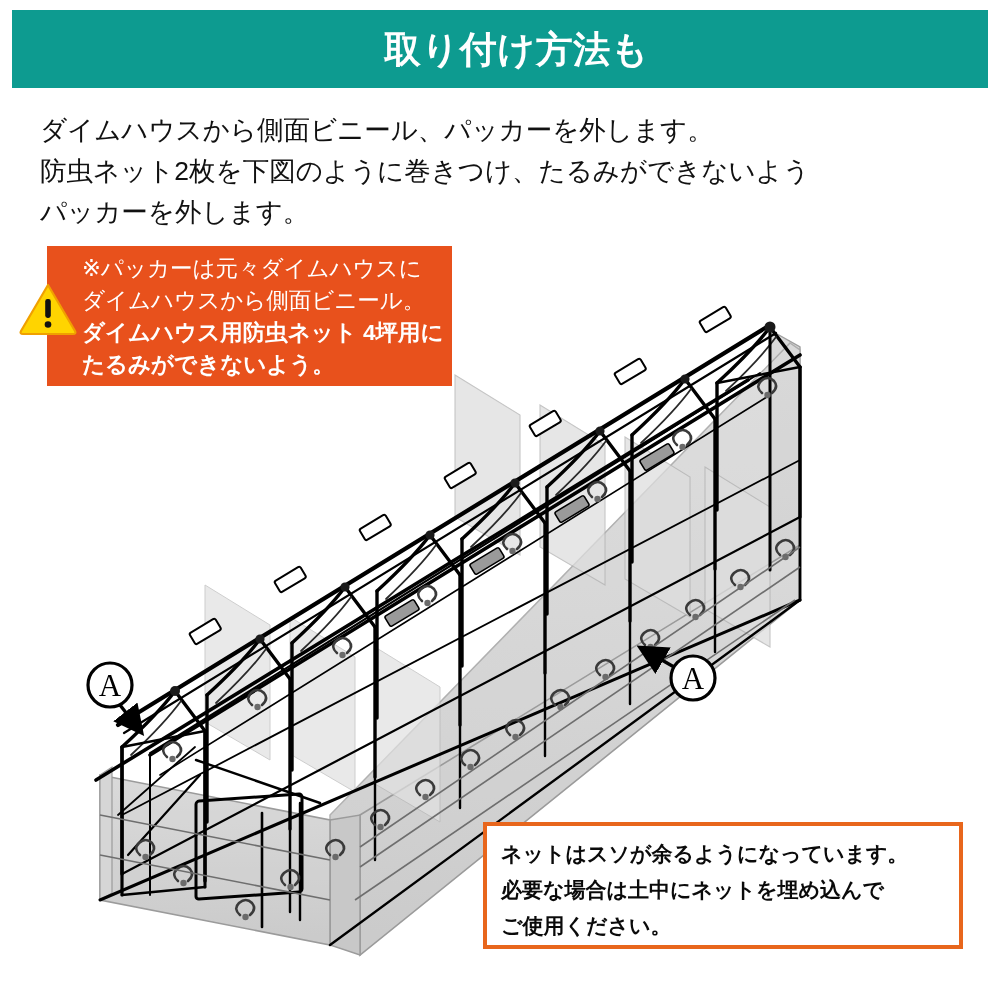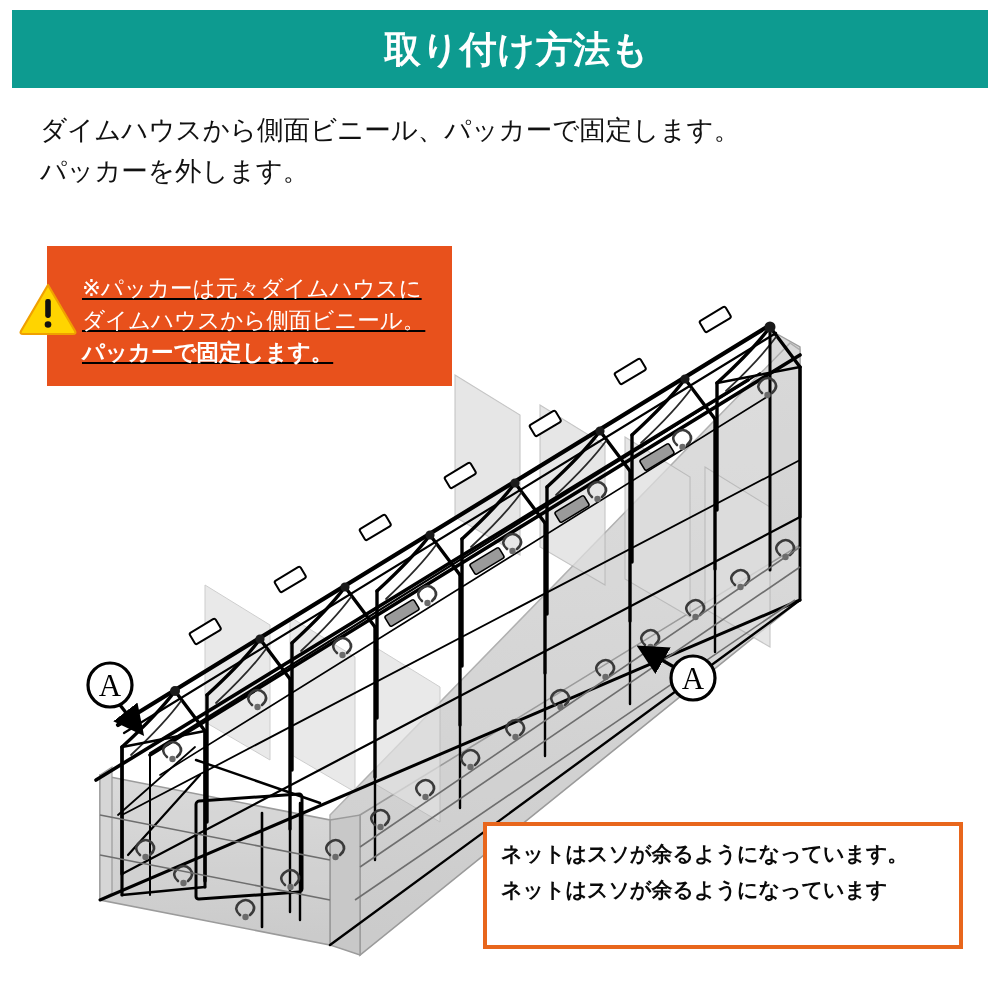--- a/index.html
+++ b/index.html
@@ -70,22 +70,21 @@
 
   
   #warning-box {
     position: absolute;
     left: 47px;
     top: 246px;
     width: 405px;
     height: 140px;
     background: #e8511c;
     box-sizing: border-box;
-    padding: 27px 12px 0 35px;
-    text-decoration: underline;
+    padding: 7px 12px 0 35px;
   }
   #warning-box .wline {
     color: #ffffff;
     font-size: 22.5px;
     line-height: 32px;
     white-space: nowrap;
   }
   #warning-box .wline.bold { font-weight: bold; }
 
   #warning-icon {
@@ -141,28 +140,30 @@
 </head>
 <body>
 
 <div id="header-bar">
   <div id="header-title">
     <span>取り付け方法も</span>
   </div>
 </div>
 
 <div id="intro-text">
-  <div>ダイムハウスから側面ビニール、パッカーで固定します。</div>
+  <div>ダイムハウスから側面ビニール、パッカーを外します。</div>
+  <div>防虫ネット2枚を下図のように巻きつけ、たるみができないよう</div>
   <div>パッカーを外します。</div>
 </div>
 
 <div id="warning-box">
   <div class="wline">※パッカーは元々ダイムハウスに</div>
   <div class="wline">ダイムハウスから側面ビニール。</div>
-  <div class="wline bold">パッカーで固定します。</div>
+  <div class="wline bold">ダイムハウス用防虫ネット 4坪用に</div>
+  <div class="wline bold">たるみができないよう。</div>
 </div>
 
 <svg id="warning-icon" viewBox="0 0 60 55">
   <path d="M30 4 L57 50 Q58.5 53 55 53 L5 53 Q1.5 53 3 50 Z" fill="#ffd400" stroke="#f0a000" stroke-width="2.2" stroke-linejoin="round"></path>
   <rect x="27.2" y="18" width="5.6" height="19" rx="2.4" fill="#111111"></rect>
   <circle cx="30" cy="43.5" r="3.3" fill="#111111"></circle>
 </svg>
 
 <div id="diagram">
 <svg width="1000" height="720" viewBox="0 0 1000 720" xmlns="http://www.w3.org/2000/svg">
@@ -377,14 +378,15 @@
   <g>
     <circle class="marker-circle" cx="693" cy="423" r="22"></circle>
     <text class="marker-label" x="693" y="434">A</text>
     <line x1="674" y1="412" x2="641" y2="393" stroke="#000000" stroke-width="3.4" marker-end="url(#arrowHead)"></line>
   </g>
 </svg>
 </div>
 
 <div id="bottom-callout">
   <div class="cline">ネットはスソが余るようになっています。</div>
-  <div class="cline">ネットはスソが余るようになっています</div>
+  <div class="cline">必要な場合は土中にネットを埋め込んで</div>
+  <div class="cline">ご使用ください。</div>
 </div>
 
 </body></html>

